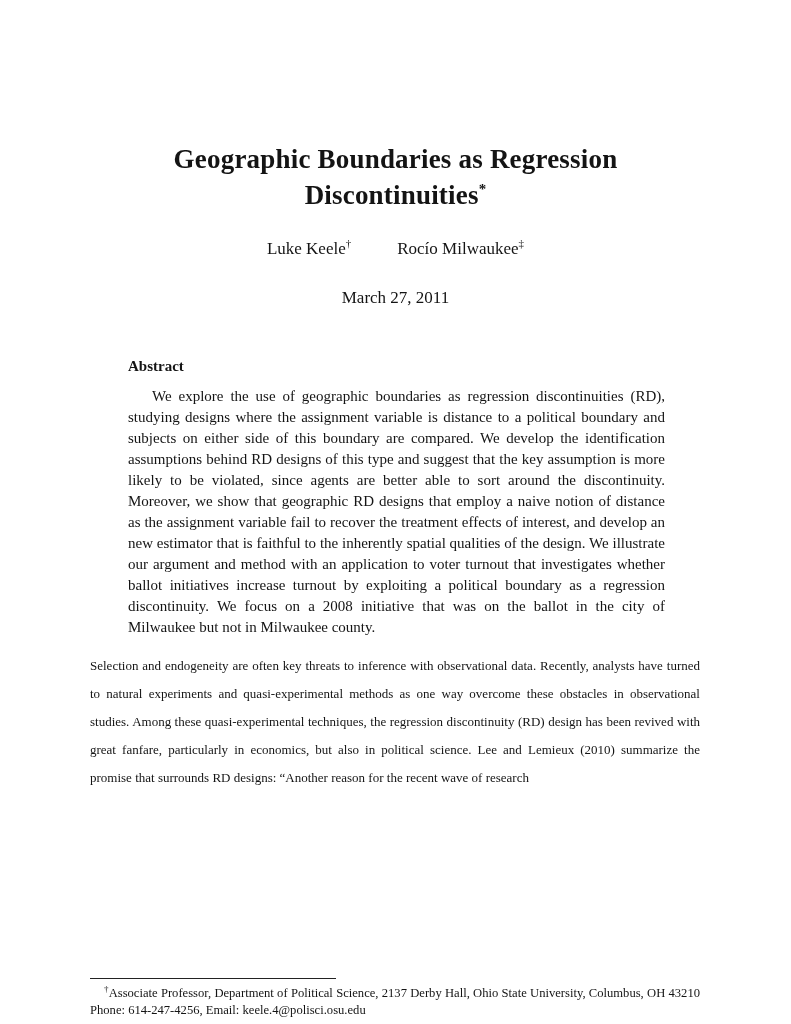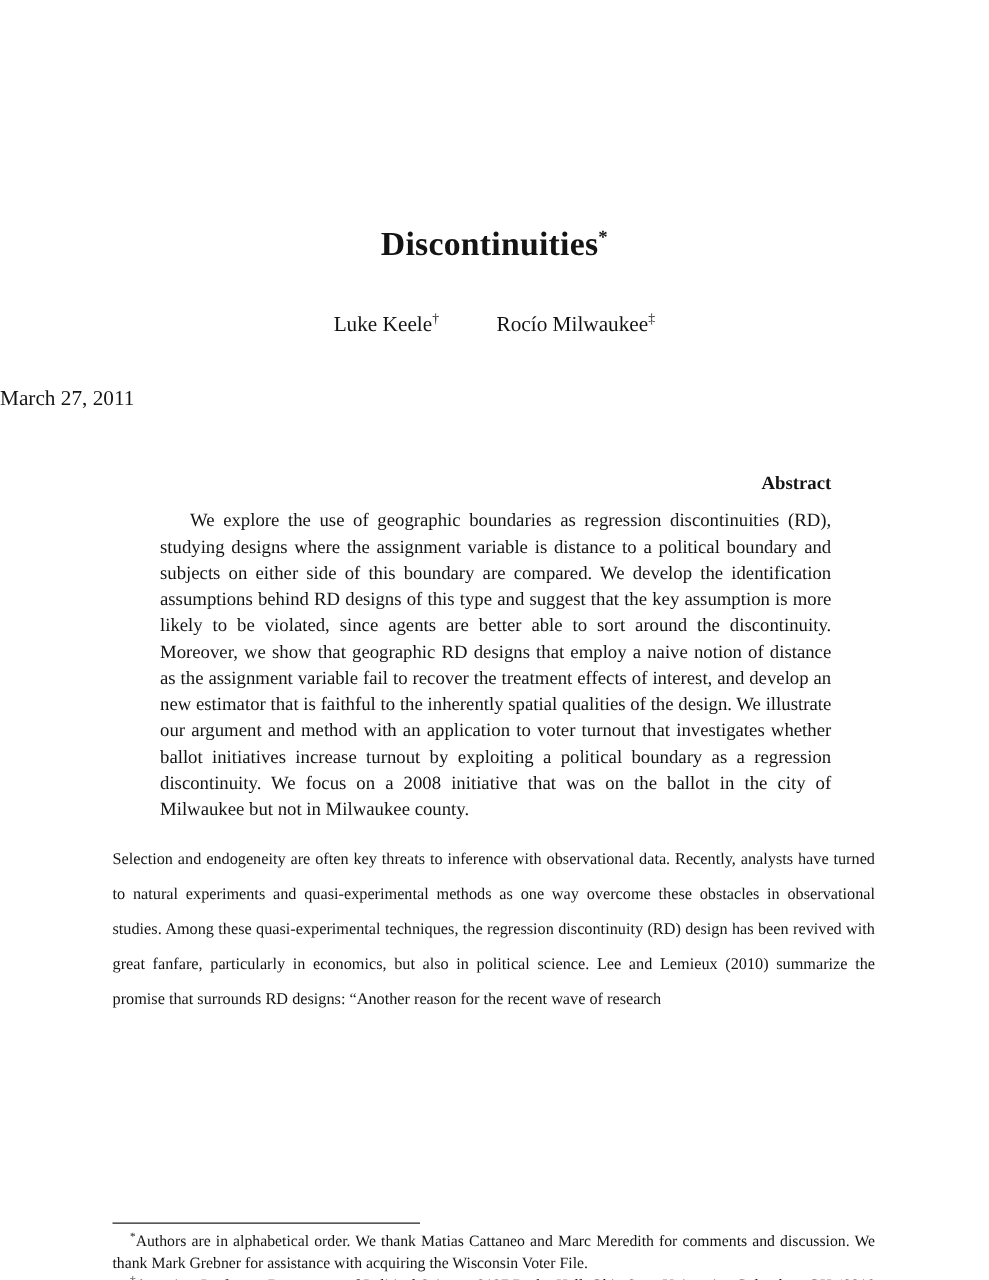--- a/index.html
+++ b/index.html
@@ -21,36 +21,37 @@
   .title {
     margin-top: 142px;
     text-align: center;
     font-weight: bold;
     font-size: 27px;
     line-height: 1.32;
     letter-spacing: 0.2px;
   }
   .title sup { font-size: 15px; }
   .authors {
-    margin-top: 36px;
+    margin-top: 24px;
     display: flex;
     justify-content: center;
     gap: 46px;
     font-size: 17px;
   }
   .authors sup { font-size: 11px; }
   .date {
-    margin-top: 39px;
+    margin-top: 29px;
+    text-align: center;
     font-size: 17px;
   }
   .abstract-block {
     margin: 50px 126px 0 128px;
   }
   .abstract-heading {
-    text-align: right;
+    text-align: left;
     font-weight: bold;
     font-size: 15px;
     margin-bottom: 11px;
   }
   .abstract-text {
     font-size: 15px;
     line-height: 1.4;
     text-align: justify;
     text-indent: 24px;
   }
@@ -89,39 +90,38 @@
     text-indent: 14px;
   }
   .footnote sup { font-size: 9px; }
 </style>
 </head>
 <body>
 
 <div class="page">
 
   <h1 class="title">
-    <br>
+    <span>Geographic Boundaries as Regression</span><br>
     <span>Discontinuities</span><sup>*</sup>
   </h1>
 
   <div class="authors">
     <span><span>Luke Keele</span><sup>†</sup></span>
     <span><span>Rocío Milwaukee</span><sup>‡</sup></span>
   </div>
 
   <div class="date">March 27, 2011</div>
 
   <div class="abstract-block">
     <div class="abstract-heading">Abstract</div>
     <p class="abstract-text">We explore the use of geographic boundaries as regression discontinuities (RD), studying designs where the assignment variable is distance to a political boundary and subjects on either side of this boundary are compared. We develop the identification assumptions behind RD designs of this type and suggest that the key assumption is more likely to be violated, since agents are better able to sort around the discontinuity. Moreover, we show that geographic RD designs that employ a naive notion of distance as the assignment variable fail to recover the treatment effects of interest, and develop an new estimator that is faithful to the inherently spatial qualities of the design. We illustrate our argument and method with an application to voter turnout that investigates whether ballot initiatives increase turnout by exploiting a political boundary as a regression discontinuity. We focus on a 2008 initiative that was on the ballot in the city of Milwaukee but not in Milwaukee county.</p>
   </div>
 
 
   <p class="body-paragraph">Selection and endogeneity are often key threats to inference with observational data. Recently, analysts have turned to natural experiments and quasi-experimental methods as one way overcome these obstacles in observational studies. Among these quasi-experimental techniques, the regression discontinuity (RD) design has been revived with great fanfare, particularly in economics, but also in political science. Lee and Lemieux (2010) summarize the promise that surrounds RD designs: “Another reason for the recent wave of research</p>
 
   <div class="footnote-area">
     <div class="footnote-rule"></div>
-    <p class="footnote"><sup>*</sup><span>Authors are in alphabetical order. We thank Matias Cattaneo and Marc Meredith for comments and discussion. We thank Mark Grebner for assistance with acquiring the Wisconsin Voter File.</span></p>
     <p class="footnote"><sup>†</sup><span>Associate Professor, Department of Political Science, 2137 Derby Hall, Ohio State University, Columbus, OH 43210 Phone: 614-247-4256, Email: keele.4@polisci.osu.edu</span></p>
 
   </div>
 
 </div>
 
 </body></html>

